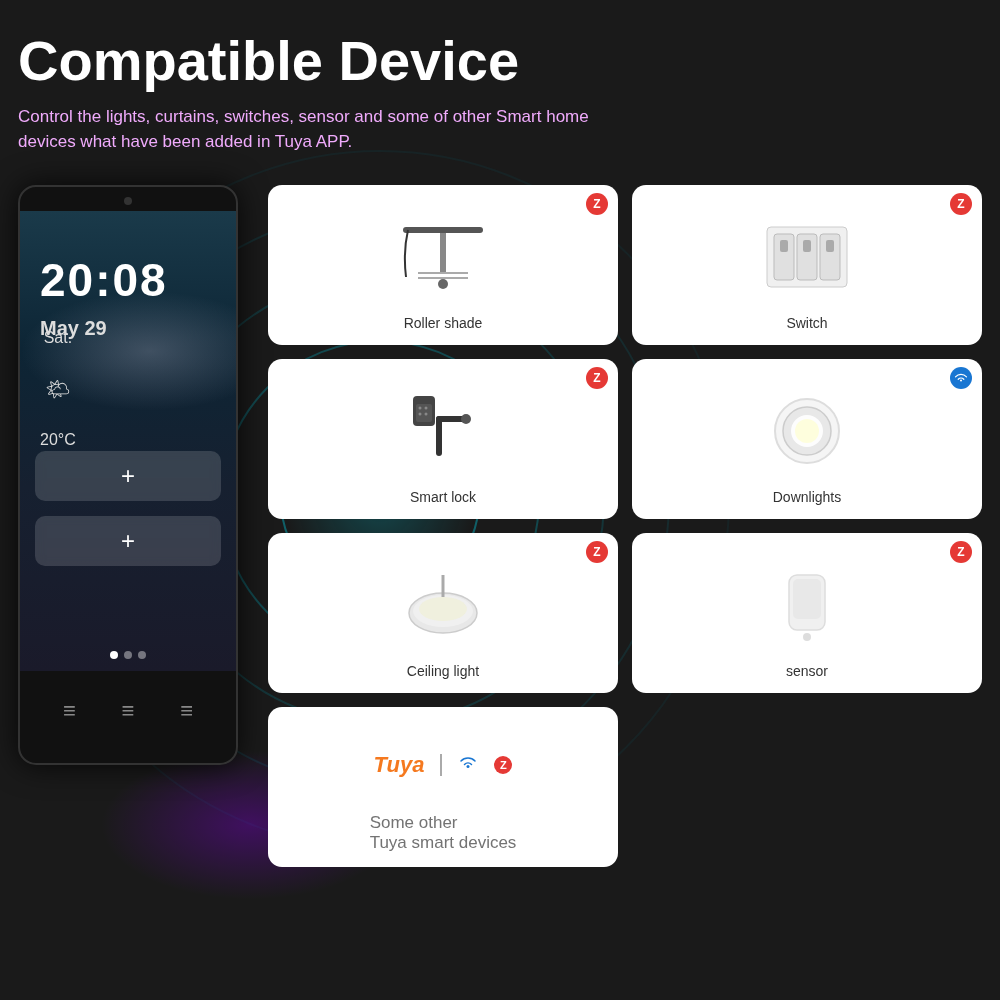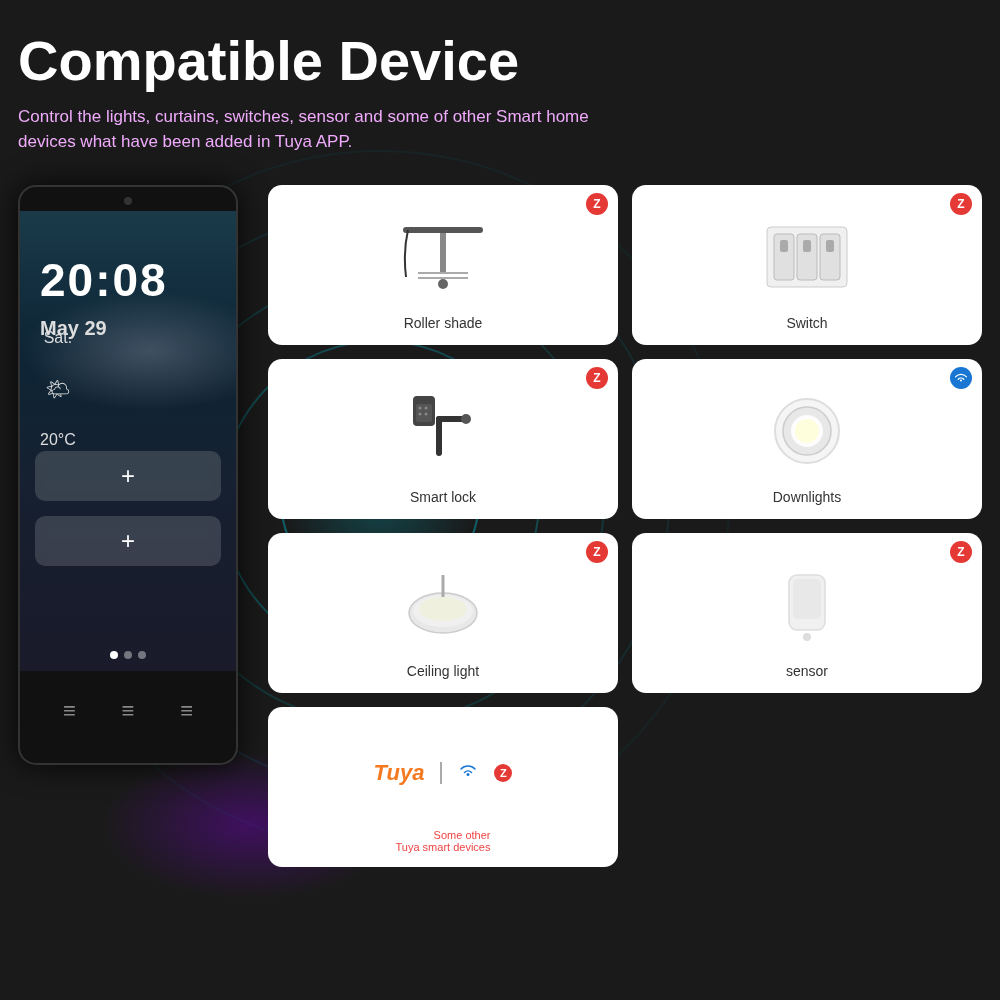--- a/index.html
+++ b/index.html
@@ -307,23 +307,23 @@
       border-radius: 50%;
       display: flex;
       align-items: center;
       justify-content: center;
       color: white;
       font-size: 11px;
       font-weight: bold;
     }
 
     .tuya-label {
-      color: #ef4444;
-      font-size: 11px;
-      text-align: right;
+      color: #737373;
+      font-size: 17px;
+      text-align: left;
     }
 
   </style>
 </head>
 <body>
 
 <div class="bg-waves">
   <div class="wave-ring wave-outer"></div>
   <div class="wave-ring wave-mid3"></div>
   <div class="wave-ring wave-mid2"></div>

